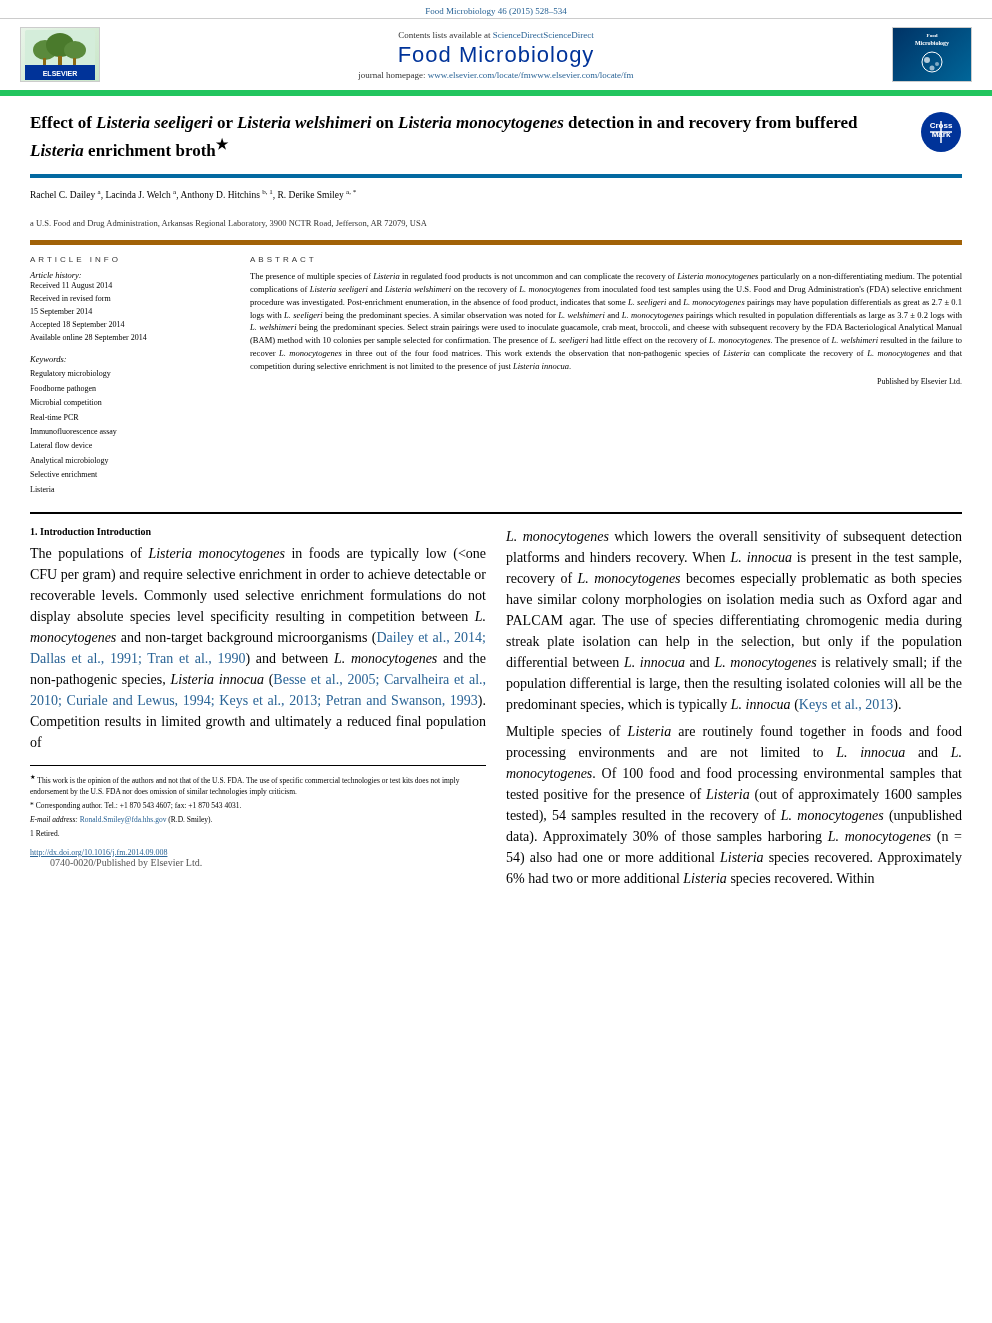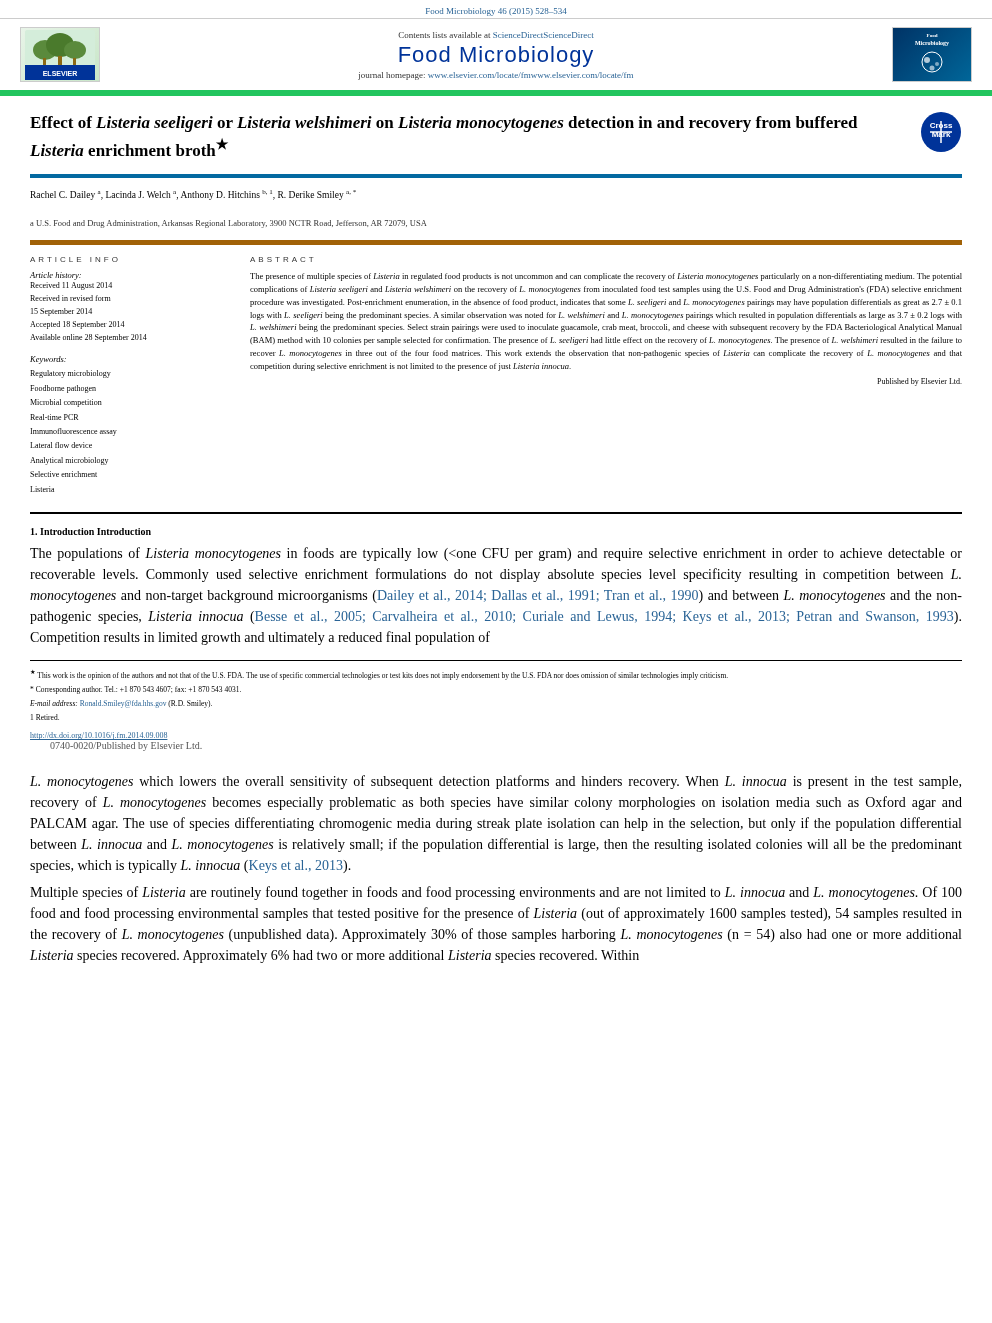--- a/index.html
+++ b/index.html
@@ -220,21 +220,20 @@
     .article-body {
       margin-top: 15px;
       border-top: 2px solid #000;
       padding-top: 12px;
     }
 
     .body-two-col {
       display: flex;
       gap: 20px;
       font-size: 8.5px;
-      flex-direction: column;
     }
 
     .body-col {
       flex: 1;
     }
 
     .section-heading {
       font-size: 10px;
       font-weight: bold;
       margin-bottom: 6px;

